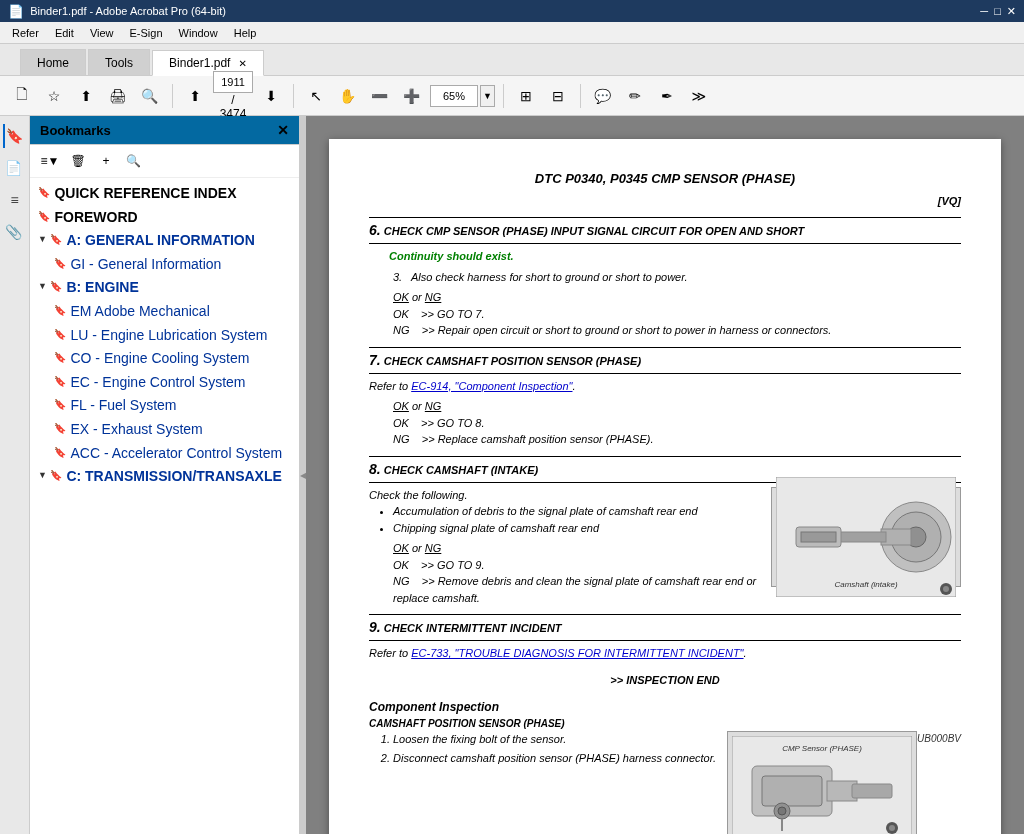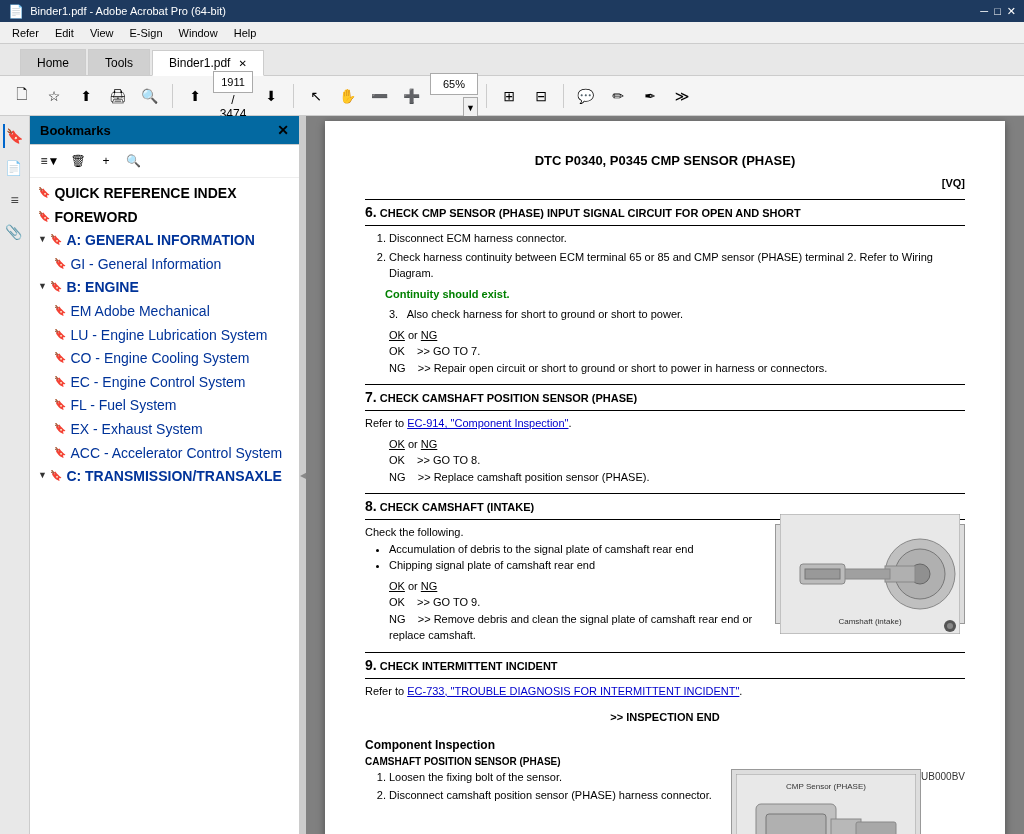--- a/index.html
+++ b/index.html
@@ -82,21 +82,21 @@
     .page-nav {
       display: flex; align-items: center; 
       font-size: 12px;
       flex-direction: column;
     }
     .page-input {
       width: 40px; height: 22px; text-align: center;
       border: 1px solid #aaa; font-size: 11px;
     }
     .zoom-control {
-      display: flex; align-items: flex-end; gap: 2px; flex-direction: column;
+      display: flex; align-items: center; gap: 2px;
     }
     .zoom-input {
       width: 48px; height: 22px; text-align: center;
       border: 1px solid #aaa; font-size: 11px;
     }
     .zoom-dropdown-btn {
       height: 22px; border: 1px solid #aaa; background: #f0f0f0;
       cursor: pointer; font-size: 9px; padding: 0 2px;
     }
 
@@ -188,23 +188,24 @@
       justify-content: center;
       font-size: 8px;
       color: #888;
     }
 
     
     #pdf-area {
       flex: 1;
       background: #808080;
       overflow-y: auto;
-      padding: 5px;
+      padding: 23px;
       display: flex;
       justify-content: center;
+      font-style: italic;
     }
 
     #pdf-page {
       background: white;
       width: 680px;
       min-height: 750px;
       padding: 30px 40px;
       font-family: Arial, sans-serif;
       font-size: 11px;
       line-height: 1.5;
@@ -470,24 +471,20 @@
     <div id="pdf-page">
 
       <div class="pdf-title">DTC P0340, P0345 CMP SENSOR (PHASE)</div>
       <div class="pdf-tag">[VQ]</div>
 
       <div class="pdf-section-header">
         <span class="pdf-section-num">6.</span>
         <span> CHECK CMP SENSOR (PHASE) INPUT SIGNAL CIRCUIT FOR OPEN AND SHORT</span>
       </div>
       <div class="pdf-body">
-        <ol class="pdf-list">
-          <li>Disconnect ECM harness connector.</li>
-          <li>Check harness continuity between ECM terminal 65 or 85 and CMP sensor (PHASE) terminal 2. Refer to Wiring Diagram.</li>
-        </ol>
         <div class="pdf-note">Continuity should exist.</div>
         <div style="margin-top:4px; margin-left:24px;">
           <span>3.&nbsp;&nbsp;</span>
           <span>Also check harness for short to ground or short to power.</span>
         </div>
         <div class="pdf-indent" style="margin-top:4px;">
           <span><u>OK</u> or <u>NG</u></span><br>
           <span>OK &nbsp;&nbsp;&nbsp;&gt;&gt; GO TO 7.</span><br>
           <span>NG &nbsp;&nbsp;&nbsp;&gt;&gt; Repair open circuit or short to ground or short to power in harness or connectors.</span>
         </div>

